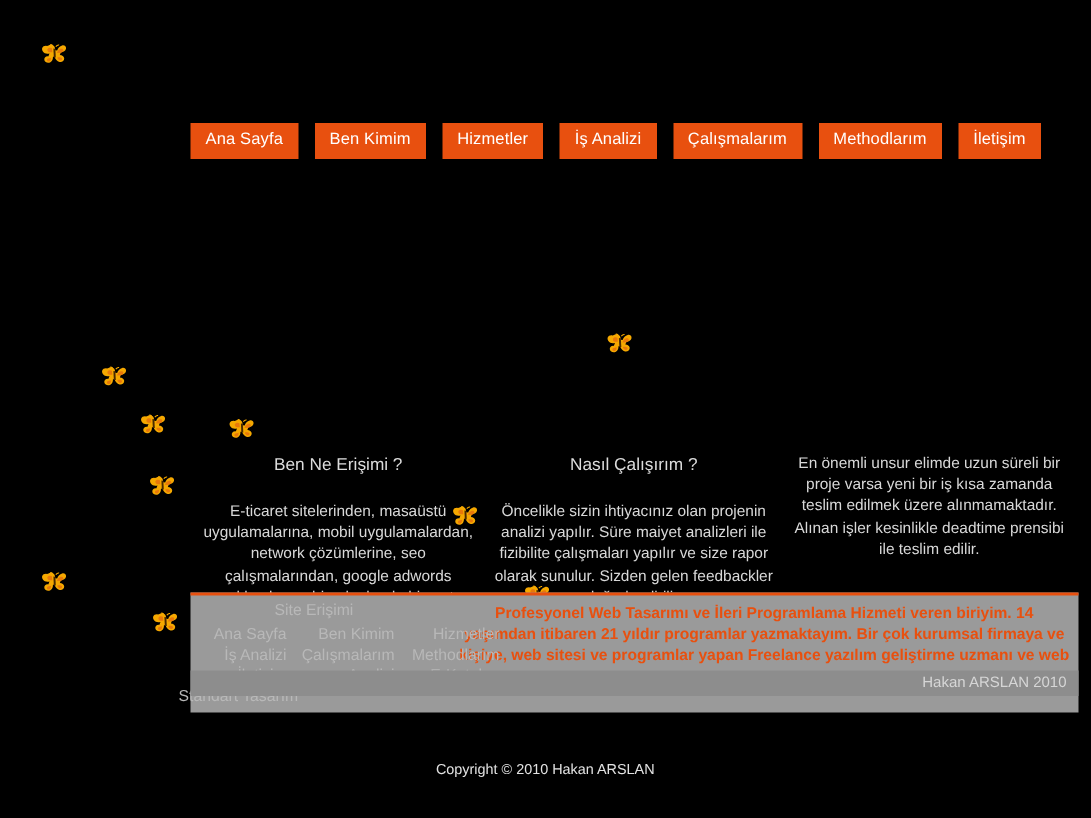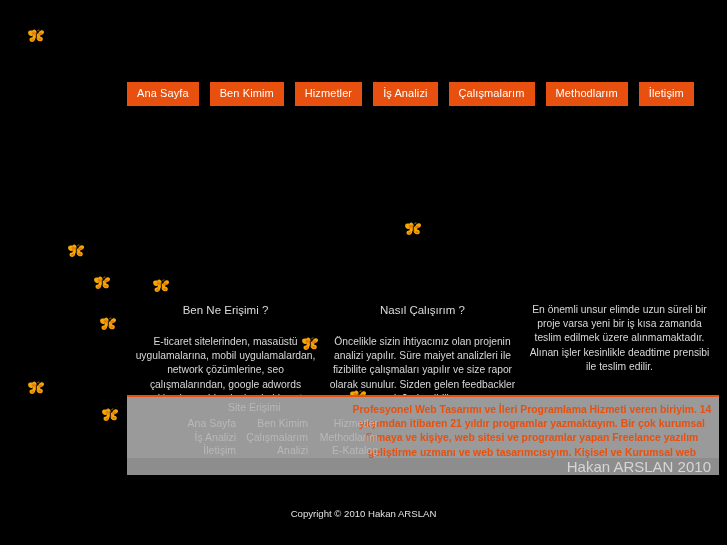--- a/index.html
+++ b/index.html
@@ -49,21 +49,21 @@
   }
 
   
   .footer {
     position: absolute; left: 127px; top: 395px;
     width: 592px; height: 80px;
     background: #9a9a9a;
     border-top: 2px solid #E8500F;
   }
   .footer-inner { display: flex; height: 63px; }
-  .sitemap { position: relative; width: 175px; padding-top: 4px; margin-left: 45px; }
+  .sitemap { position: relative; width: 175px; padding-top: 4px; }
   .sitemap-title {
     position: absolute; left: 56px; top: 4px;
     color: #b8b8b8; font-size: 10.5px; line-height: 13px;
     white-space: nowrap;
   }
   .sitemap-cols {
     position: absolute; left: -8px; top: 20px;
     display: flex; gap: 0px;
   }
   .sm-col { text-align: right; font-size: 10.5px; line-height: 13.5px; }
@@ -78,24 +78,24 @@
   .blurb {
     flex: 1; padding: 6px 6px 0 4px;
     color: #E8500F;
     font-weight: bold;
     font-size: 10.4px;
     line-height: 14.2px;
     text-align: center;
   }
 
   .footer-bar {
-    position: absolute; left: 0; bottom: 0; width: 592px; height: 17px;
+    position: absolute; left: 0; bottom: 11px; width: 592px; height: 17px;
     background: #8d8d8d;
     color: #d6d6d6;
-    font-size: 15px; line-height: 17px;
+    font-size: 10px; line-height: 17px;
     text-align: right; padding-right: 8px;
   }
 
   .copyright {
     position: absolute; left: 0; top: 508px; width: 727px;
     text-align: center; color: #e2e2e2; font-size: 9.6px;
   }
 </style>
 </head>
 <body>

